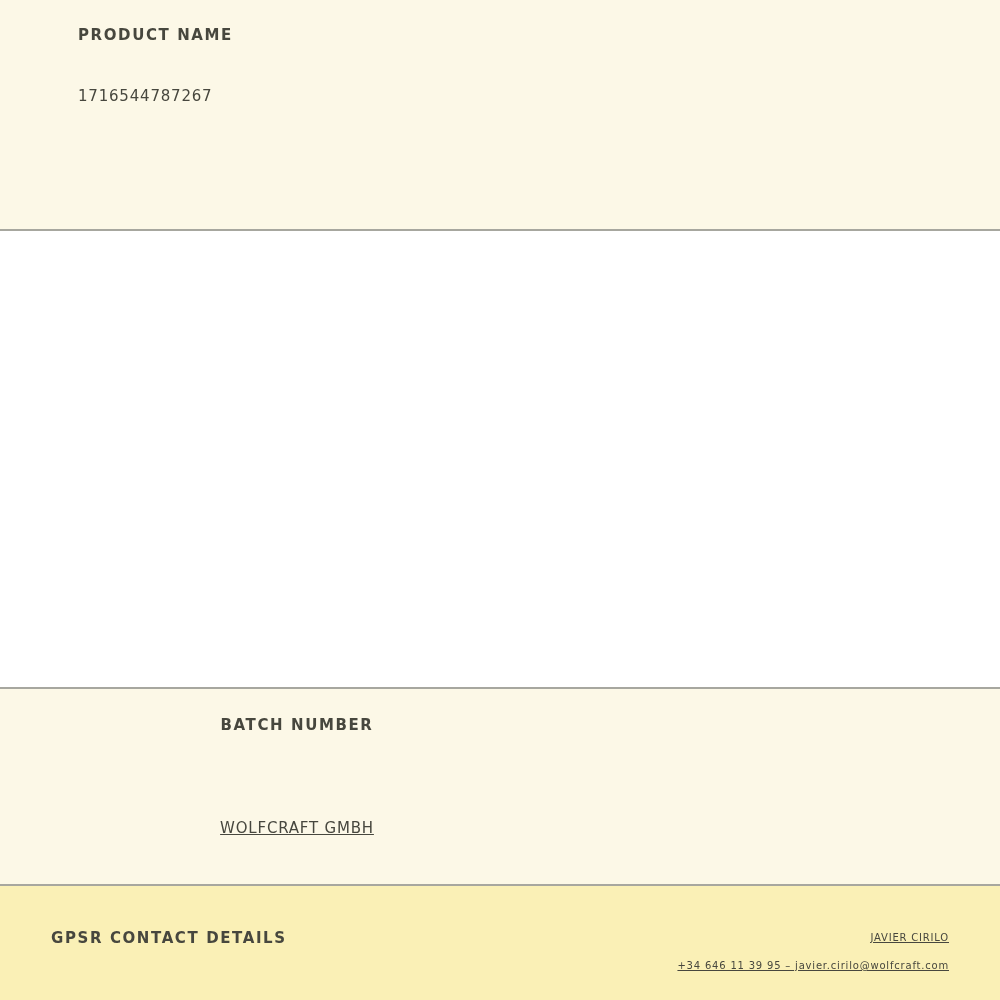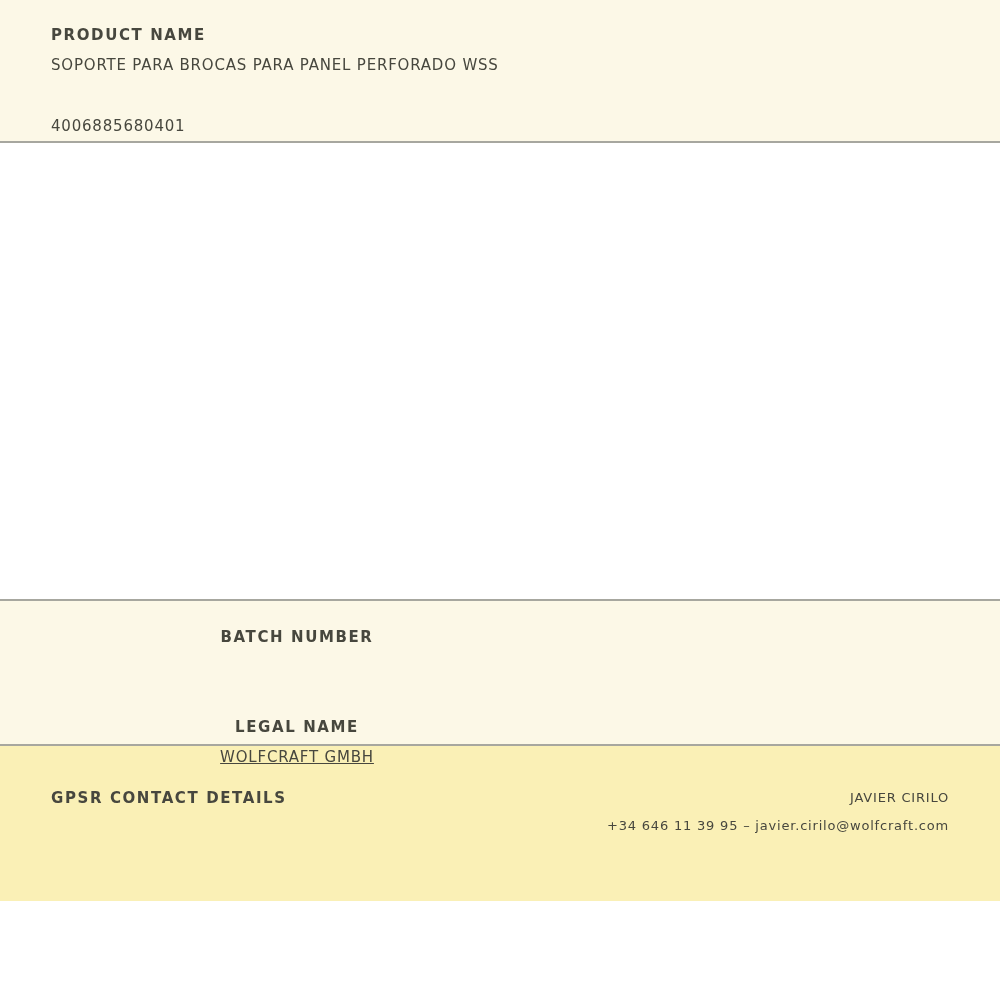--- a/index.html
+++ b/index.html
@@ -5,23 +5,23 @@
   * { margin: 0; padding: 0; box-sizing: border-box; }
   html, body { width: 1000px; height: 1000px; }
   body {
     font-family: "DejaVu Sans", "Liberation Sans", sans-serif;
     color: var(--text, #47473E);
     background: #ffffff;
     overflow: hidden;
   }
 
   .section-product {
-    height: 143px;
+    height: 231px;
     background: var(--cream, #FCF8E7);
-    padding: 27px 51px 0 51px;
+    padding: 27px 51px 0 78px;
     border-bottom: 2px solid var(--divider, #A7A79F);
   }
   .field { margin-bottom: 44px; }
   .label {
     font-weight: bold;
     font-size: 15px;
     letter-spacing: 1.6px;
     line-height: 17px;
   }
   .value {
@@ -31,21 +31,21 @@
     margin-top: 13px;
   }
 
   .section-image {
     height: 458px;
     background: #ffffff;
     border-bottom: 2px solid var(--divider, #A7A79F);
   }
 
   .section-details {
-    height: 145px;
+    height: 197px;
     background: var(--cream, #FCF8E7);
     border-bottom: 2px solid var(--divider, #A7A79F);
     padding: 28px 112px 0 100px;
   }
   .details-grid {
     display: grid;
     grid-template-columns: 1fr 1fr;
     row-gap: 43px;
     text-align: center;
   }
@@ -61,51 +61,50 @@
   }
   .contact-heading {
     font-weight: bold;
     font-size: 15px;
     letter-spacing: 1.6px;
     line-height: 28px;
     white-space: nowrap;
   }
   .contact-lines {
     text-align: right;
-    font-size: 13px;
+    font-size: 10px;
     letter-spacing: 0.8px;
     line-height: 28px;
+    text-decoration: underline;
   }
 </style>
 </head>
 <body>
 
 <div class="section-product">
   <div class="field">
     <div class="label">PRODUCT NAME</div>
-    <div class="value">SOPORTE PARA BROCAS PARA PANEL PERFORADO WSS</div>
   </div>
   <div class="field">
-    <div class="value">4006885680401</div>
+    <div class="value">1716544787267</div>
   </div>
 </div>
 
 <div class="section-image"></div>
 
 <div class="section-details">
   <div class="details-grid">
     <div class="details-cell">
       <div class="label">BATCH NUMBER</div>
       <div class="value"></div>
     </div>
     <div class="details-cell">
       <div class="value"></div>
     </div>
     <div class="details-cell">
-      <div class="label">LEGAL NAME</div>
       <div class="value">WOLFCRAFT GMBH</div>
     </div>
     <div class="details-cell">
     </div>
   </div>
 </div>
 
 <div class="section-contact">
   <div class="contact-heading">GPSR CONTACT DETAILS</div>
   <div class="contact-lines">

